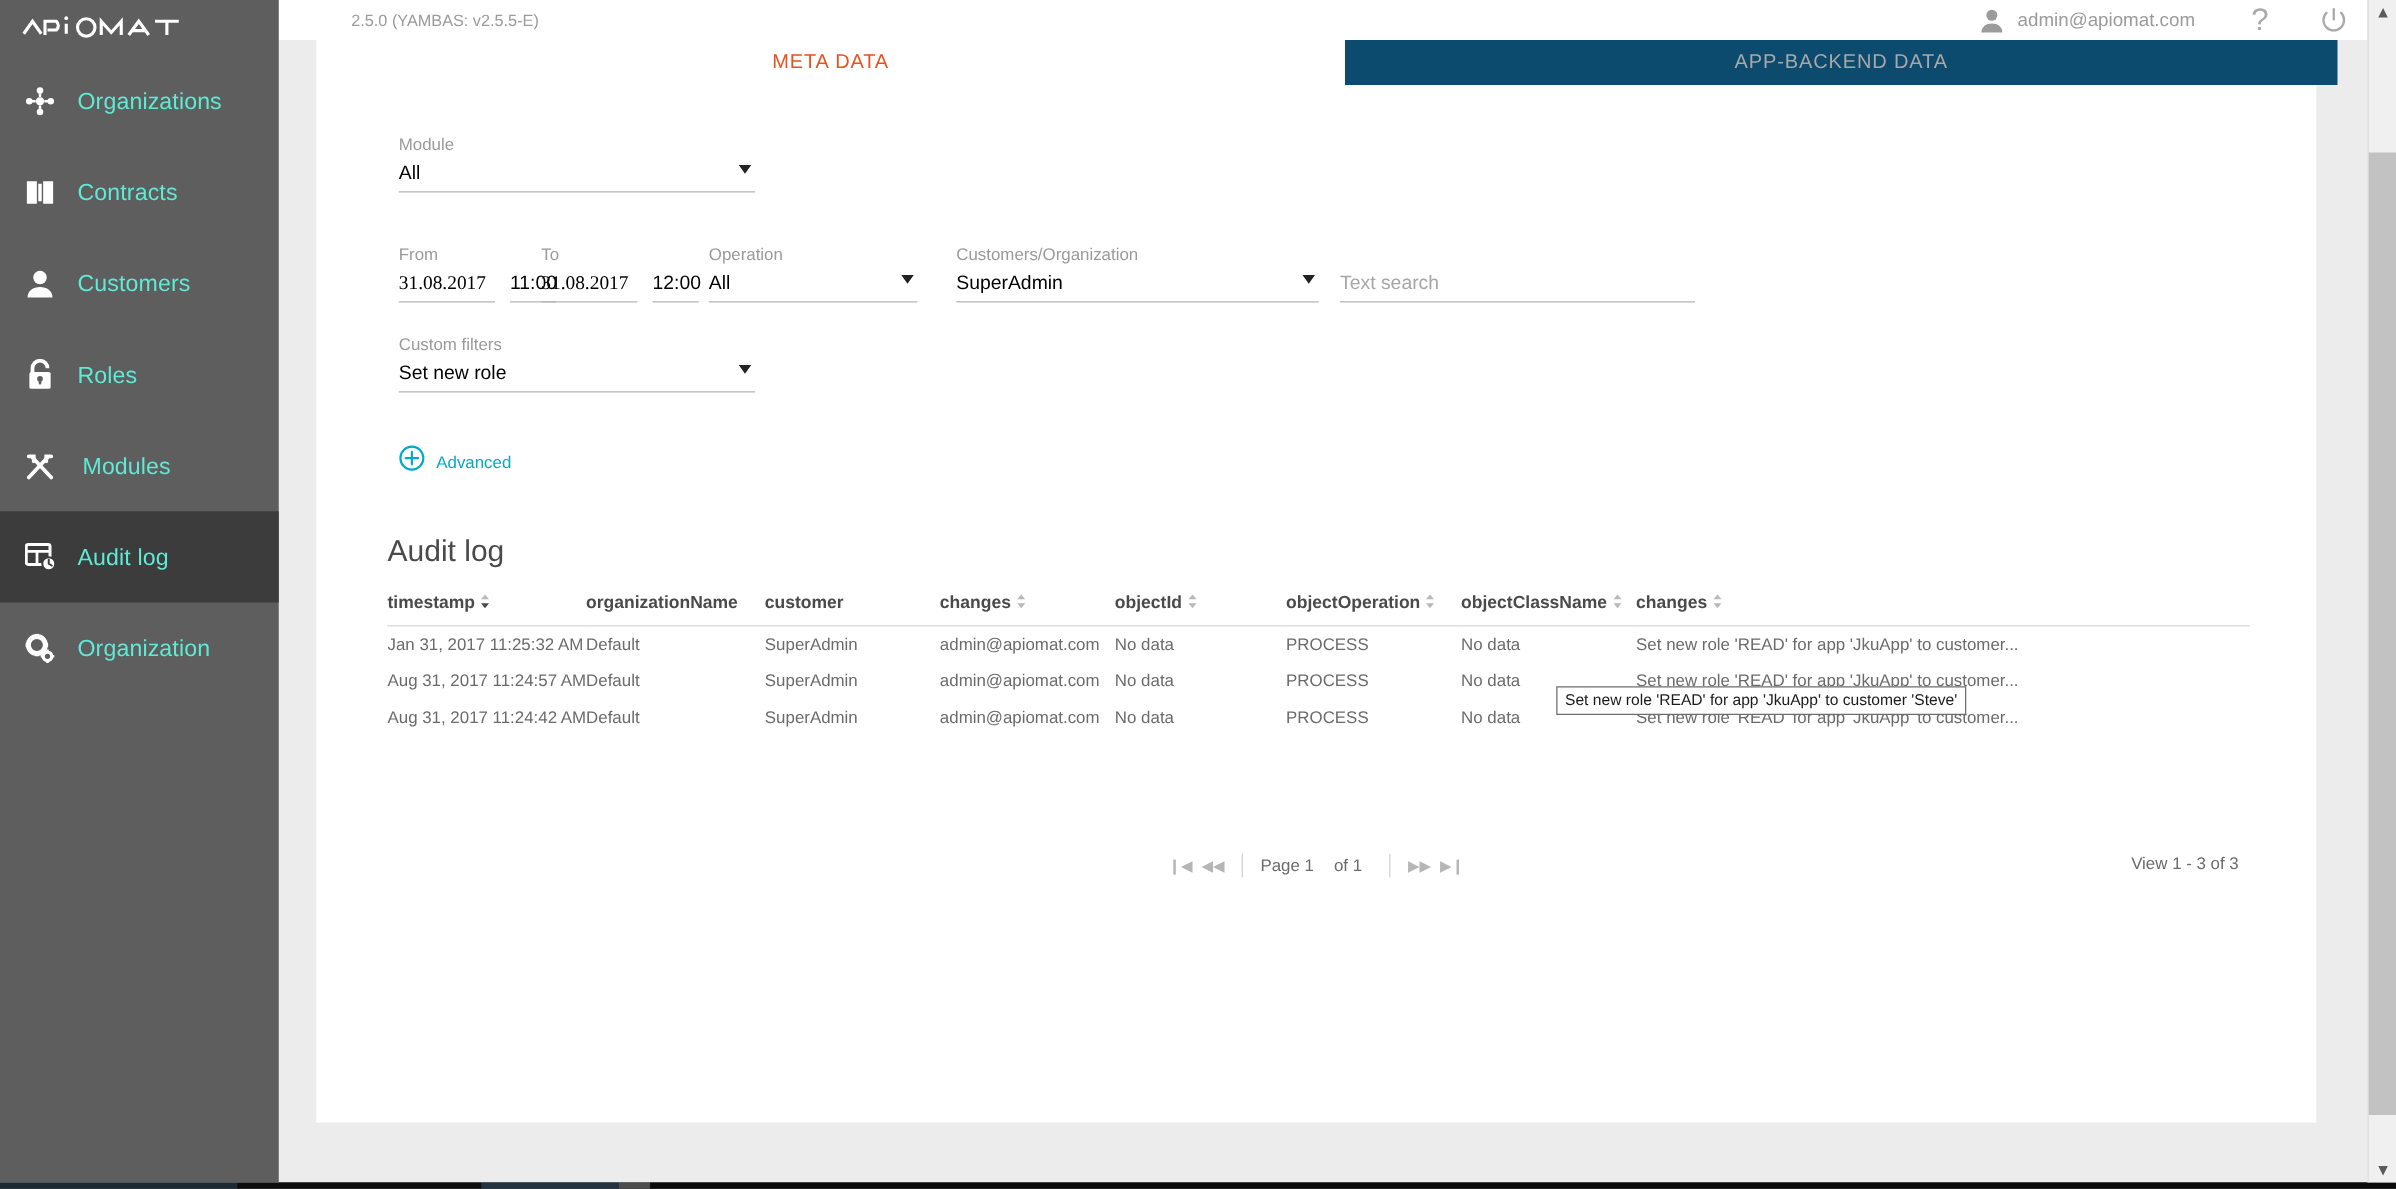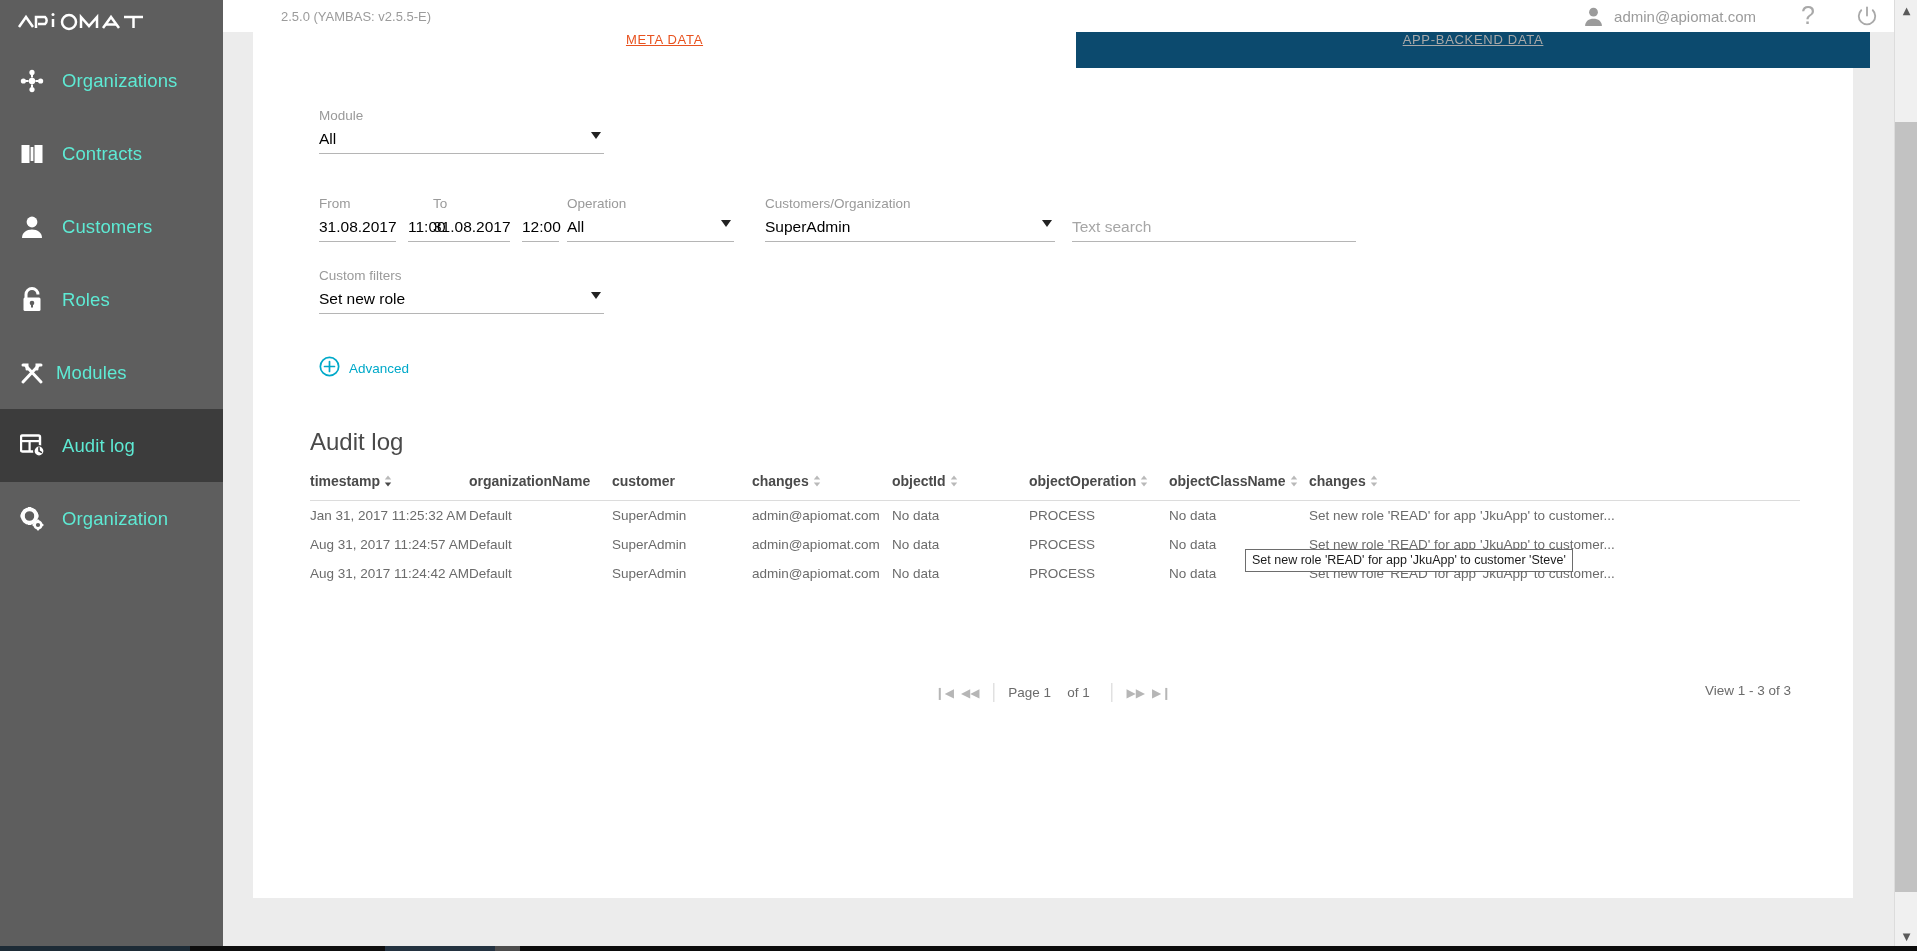--- a/index.html
+++ b/index.html
@@ -40,21 +40,21 @@
     width: 44px; min-width: 44px;
     display: flex; align-items: center; justify-content: center;
     color: #ffffff;
   }
   .nav-label {
     font-size: 18.5px;
     color: #5eead4;
     letter-spacing: .1px;
     margin-left: 8px;
   }
-  .nav-item.indent .nav-label { margin-left: 2px; }
+  .nav-item.indent .nav-label { margin-left: 12px; }
 
   
   #header {
     position: absolute; left: 223px; top: 0;
     width: 1671px; height: 32px;
     background: #ffffff;
     z-index: 10;
   }
   #version {
     position: absolute; left: 58px; top: 9px;
@@ -72,25 +72,24 @@
   #power-btn { cursor: pointer; display:flex; align-items:center;}
 
   
   #tabbar {
     position: absolute; left: 223px; top: 32px;
     width: 1671px; height: 36px;
     z-index: 8;
   }
   .tab {
     position: absolute; top: 0; height: 36px;
-    display: flex; justify-content: center;
-    font-size: 13px; letter-spacing: .7px;
+    display: flex; align-items: center; justify-content: center;
+    font-size: 16px; letter-spacing: .7px;
     cursor: pointer;
     white-space: nowrap;
-    text-decoration: underline;
   }
   #tab-meta {
     left: 30px; width: 823px;
     background: #ffffff;
     color: #e8521f;
   }
   #tab-app {
     left: 853px; width: 794px;
     background: #0c4a6e;
     color: #a8a8a8;
@@ -137,21 +136,21 @@
 
   #f-module { left: 66px; top: 40px; width: 285px; }
   #f-from   { left: 66px; top: 128px; }
   #f-to     { left: 180px; top: 128px; }
   #f-op     { left: 314px; top: 128px; width: 167px; }
   #f-cust   { left: 512px; top: 128px; width: 290px; }
   #f-search { left: 819px; top: 128px; width: 284px; }
   #f-custom { left: 66px; top: 200px; width: 285px; }
 
   .date-group { display: flex; gap: 12px; }
-  .date-box { width: 77px; }
+  .date-box { width: 77px; font-family: Liberation Serif, serif; }
   .time-box { width: 37px; }
 
   #advanced-row {
     position: absolute; left: 66px; top: 288px;
     display: flex; align-items: center; gap: 9px;
     cursor: pointer;
   }
   #advanced-label { font-size: 13.5px; color: #00a9c9; }
 
   

